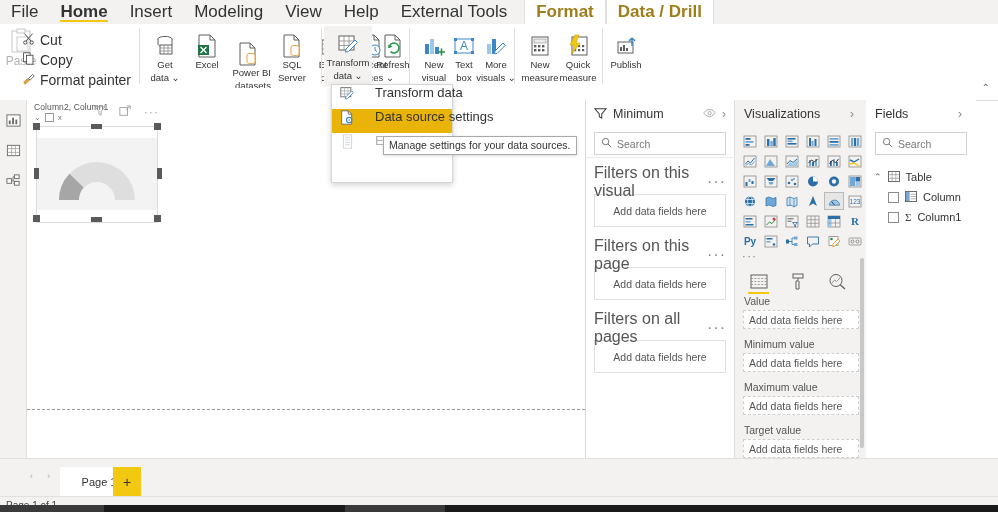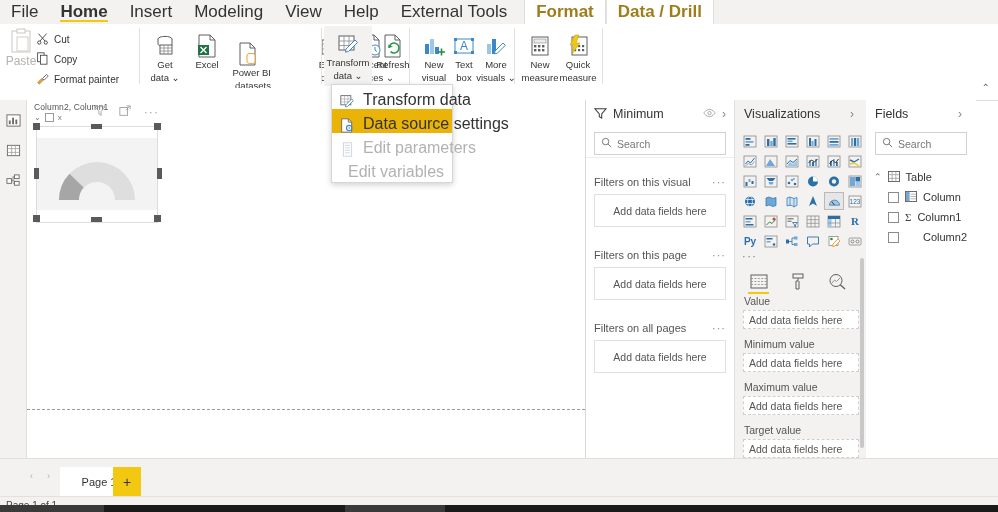--- a/index.html
+++ b/index.html
@@ -28,29 +28,29 @@
                 border-bottom:1px solid #e1dfdd;}
   .grp{position:absolute;top:0;height:76px;}
   .grp .sep{position:absolute;right:0;top:4px;width:1px;height:56px;background:#e3e1df;}
   .grp-label{position:absolute;bottom:0px;width:100%;text-align:center;font-size:9px;color:#666;}
   .btn{position:absolute;text-align:center;width:42px;cursor:default;}
   .btn .ico{height:28px;display:flex;align-items:flex-end;justify-content:center;}
   .btn .lb{font-size:9.5px;line-height:10.5px;color:#333;margin-top:2px;}
   .big .ico{height:30px;}
 
   .clip-paste{position:absolute;left:4px;top:4px;width:34px;text-align:center;color:#b5b3b1;}
-  .clip-item{position:absolute;left:36px;display:flex;align-items:flex-end;gap:5px;font-size:10px;color:#333;}
+  .clip-item{position:absolute;left:22px;display:flex;align-items:flex-start;gap:5px;font-size:14px;color:#333;}
 
   .hl{background:#f3f2f1;}
 
   
   .menu{position:absolute;left:331px;top:84px;width:120px;height:97px;background:#fff;
         border:1px solid #d6d6d6;box-shadow:0 2px 6px rgba(0,0,0,.18);z-index:40;}
   .menu{width:120px;}
-  .menu-item{height:24px;display:flex;align-items:flex-end;gap:8px;padding:0 8px;font-size:16px;color:#333;cursor:default;}
+  .menu-item{height:24px;display:flex;align-items:flex-start;gap:20px;padding:0 8px;font-size:13px;color:#333;cursor:default;}
   .menu-item.sel{background:#eab308;}
   .menu-item.dis{color:#b4b2b0;}
   .menu-item .mi{width:16px;height:16px;display:flex;align-items:center;justify-content:center;}
   .menu-item .mtxt{white-space:nowrap;}
   .tooltip{position:absolute;left:383px;top:136px;height:17px;background:#fff;border:1px solid #a9a9a9;
            box-shadow:0 1px 3px rgba(0,0,0,.14);font-size:10.5px;color:#333;padding:0 5px;
            line-height:17px;white-space:nowrap;z-index:50;}
 
   
   .rail{position:absolute;left:0;top:100px;width:26px;height:358px;background:#f3f2f1;
@@ -74,21 +74,21 @@
 
   
   .filters{position:absolute;left:586px;top:100px;width:148px;height:358px;background:#fff;
            border-right:1px solid #e1dfdd;}
   .pane-hdr{height:28px;display:flex;align-items:center;padding:0 8px;gap:6px;}
   .pane-title{font-size:12.5px;color:#333;flex:1;}
   .pane-ico{color:#888;cursor:default;}
   .srch{margin:4px 8px 0 8px;height:21px;border:1px solid #d1d1d1;display:flex;align-items:center;
          gap:5px;padding:0 6px;font-size:10.5px;color:#777;background:#fff;}
   .fsection{margin-top:12px;padding:0 8px;}
-  .fsec-hdr{display:flex;align-items:center;font-size:11px;color:#555;height:16px;}
+  .fsec-hdr{display:flex;align-items:center;font-size:16px;color:#555;height:16px;}
   .fsec-hdr .dots{margin-left:auto;color:#8a8a8a;letter-spacing:1px;}
   .dropzone{margin-top:4px;height:31px;border:1px solid #e0e0e0;display:flex;align-items:center;
             justify-content:center;font-size:10.5px;color:#555;background:#fff;}
   .filters-sep{position:absolute;left:0;top:57px;width:148px;height:1px;background:#ececec;}
 
   
   .vizpane{position:absolute;left:735px;top:100px;width:131px;height:358px;background:#f3f2f1;
            border-right:1px solid #e1dfdd;}
   .vizgrid{display:grid;grid-template-columns:repeat(6,20px);gap:2px 1px;padding:4px 4px 0 5px;}
   .vcell{width:20px;height:18px;display:flex;align-items:center;justify-content:center;cursor:default;}
@@ -217,20 +217,32 @@
             <path d="M3 1h10l5 5v17H3z" fill="#fff" stroke="#5e5e5e"></path>
             <path d="M13 1v5h5" fill="none" stroke="#5e5e5e"></path>
             <ellipse cx="14" cy="13" rx="4" ry="1.6" fill="#fff" stroke="#e8a33d"></ellipse>
             <path d="M10 13v7c0 .9 1.8 1.6 4 1.6s4-.7 4-1.6v-7" fill="#fff" stroke="#e8a33d"></path>
           </svg>
         </div>
         <div class="lb">Power BI</div>
         <div class="lb">datasets</div>
       </div>
 
+      <div class="btn big" style="left:131px;top:4px;">
+        <div class="ico">
+          <svg width="22" height="24" viewBox="0 0 22 24">
+            <path d="M3 1h10l5 5v17H3z" fill="#fff" stroke="#5e5e5e"></path>
+            <path d="M13 1v5h5" fill="none" stroke="#5e5e5e"></path>
+            <ellipse cx="14" cy="13" rx="4" ry="1.6" fill="#fff" stroke="#e8a33d"></ellipse>
+            <path d="M10 13v7c0 .9 1.8 1.6 4 1.6s4-.7 4-1.6v-7" fill="#fff" stroke="#e8a33d"></path>
+          </svg>
+        </div>
+        <div class="lb">SQL</div>
+        <div class="lb">Server</div>
+      </div>
 
       <div class="btn big" style="left:170px;top:4px;width:40px;">
         <div class="ico">
           <svg width="24" height="24" viewBox="0 0 24 24">
             <rect x="4" y="6" width="16" height="14" fill="#fff" stroke="#5e5e5e"></rect>
             <path d="M4 10h16M4 15h16M10 6v14M15 6v14" stroke="#8a8a8a" stroke-width=".8"></path>
             <path d="M13 4h8M17 0v8" stroke="#2a8a3e" stroke-width="1.6"></path>
           </svg>
         </div>
         <div class="lb">Enter</div>
@@ -358,20 +370,34 @@
               </g>
             <path d="M8 1l-5 10h4l-2 9 8-11H9l3-8z" fill="#f2c811" stroke="#c9a30e" stroke-width=".6"></path>
           </svg>
         </div>
         <div class="lb">Quick</div>
         <div class="lb">measure</div>
       </div>
       <div class="sep"></div>
     </div>
 
+    <div class="grp" style="left:603px;width:45px;">
+      <div class="btn big" style="left:2px;top:4px;">
+        <div class="ico">
+          <svg width="24" height="24" viewBox="0 0 24 24">
+            <rect x="4" y="8" width="15" height="11" fill="#fff" stroke="#5e5e5e"></rect>
+            <rect x="6" y="13" width="2" height="4" fill="#5e5e5e"></rect>
+            <rect x="9" y="11" width="2" height="6" fill="#5e5e5e"></rect>
+            <rect x="12" y="14" width="2" height="3" fill="#5e5e5e"></rect>
+            <path d="M18 12V4M18 4l-3 3M18 4l3 3" stroke="#3c87c8" stroke-width="1.5" fill="none"></path>
+          </svg>
+        </div>
+        <div class="lb">Publish</div>
+      </div>
+    </div>
 
     <div style="position:absolute;left:410px;top:64px;width:105px;text-align:center;font-size:9px;color:#666;">Insert</div>
     <div style="position:absolute;left:515px;top:64px;width:88px;text-align:center;font-size:9px;color:#666;">Calculations</div>
     <div style="position:absolute;left:603px;top:64px;width:45px;text-align:center;font-size:9px;color:#666;">Share</div>
   </div>
 
   <div class="ribbon-collapse">⌃</div>
   <div class="ribbon-under"></div>
 
   <div class="menu">
@@ -401,26 +427,23 @@
     <div class="menu-item dis">
       <span class="mi">
         <svg width="15" height="15" viewBox="0 0 18 18">
           <rect x="4" y="1" width="10" height="16" fill="#fff" stroke="#cdcdcd"></rect>
           <path d="M6 4h6M6 7h6M6 10h6M6 13h6" stroke="#cdd8e4" stroke-width="1.2"></path>
         </svg>
       </span>
       <span class="mtxt">Edit parameters</span>
     </div>
 
-    <div class="menu-item dis">
-      <span class="mi"></span>
-      <span class="mtxt">Edit variables</span>
-    </div>
-  </div>
-
+  </div>
+
+  <div class="tooltip">Manage settings for your data sources.</div>
 
   <div class="rail">
     <div class="rail-btn" style="margin-top:5px;">
       <svg width="15" height="15" viewBox="0 0 16 16">
         <rect x="1" y="2" width="14" height="12" fill="#fff" stroke="#6b6b6b"></rect>
         <rect x="3" y="8" width="2" height="4" fill="#6b6b6b"></rect>
         <rect x="6.5" y="5" width="2" height="7" fill="#6b6b6b"></rect>
         <rect x="10" y="7" width="2" height="5" fill="#6b6b6b"></rect>
       </svg>
     </div>
@@ -521,21 +544,21 @@
     </div>
 
     <div class="fsection" style="margin-top:20px;">
       <div class="fsec-hdr">
         <span>Filters on this page</span>
         <span class="dots">···</span>
       </div>
       <div class="dropzone">Add data fields here</div>
     </div>
 
-    <div class="fsection" style="margin-top:20px;text-align:right;">
+    <div class="fsection" style="margin-top:20px;">
       <div class="fsec-hdr">
         <span>Filters on all pages</span>
         <span class="dots">···</span>
       </div>
       <div class="dropzone">Add data fields here</div>
     </div>
   </div>
 
   <div class="vizpane">
     <div class="pane-hdr" style="padding-left:9px;">
@@ -881,25 +904,20 @@
         </span>
         <span>Column</span>
       </div>
 
       <div class="fitem">
         <span class="cbx"></span>
         <span style="font-size:11px;color:#444;font-family:'Liberation Serif',serif;">Σ</span>
         <span>Column1</span>
       </div>
 
-      <div class="fitem">
-        <span class="cbx"></span>
-        <span style="width:12px;"></span>
-        <span>Column2</span>
-      </div>
     </div>
   </div>
 
   <div class="pagebar">
     <div class="pg-nav">
       <span>‹</span>
       <span>›</span>
     </div>
     <div class="pg-tab">Page 1</div>
     <div class="pg-add">+</div>

